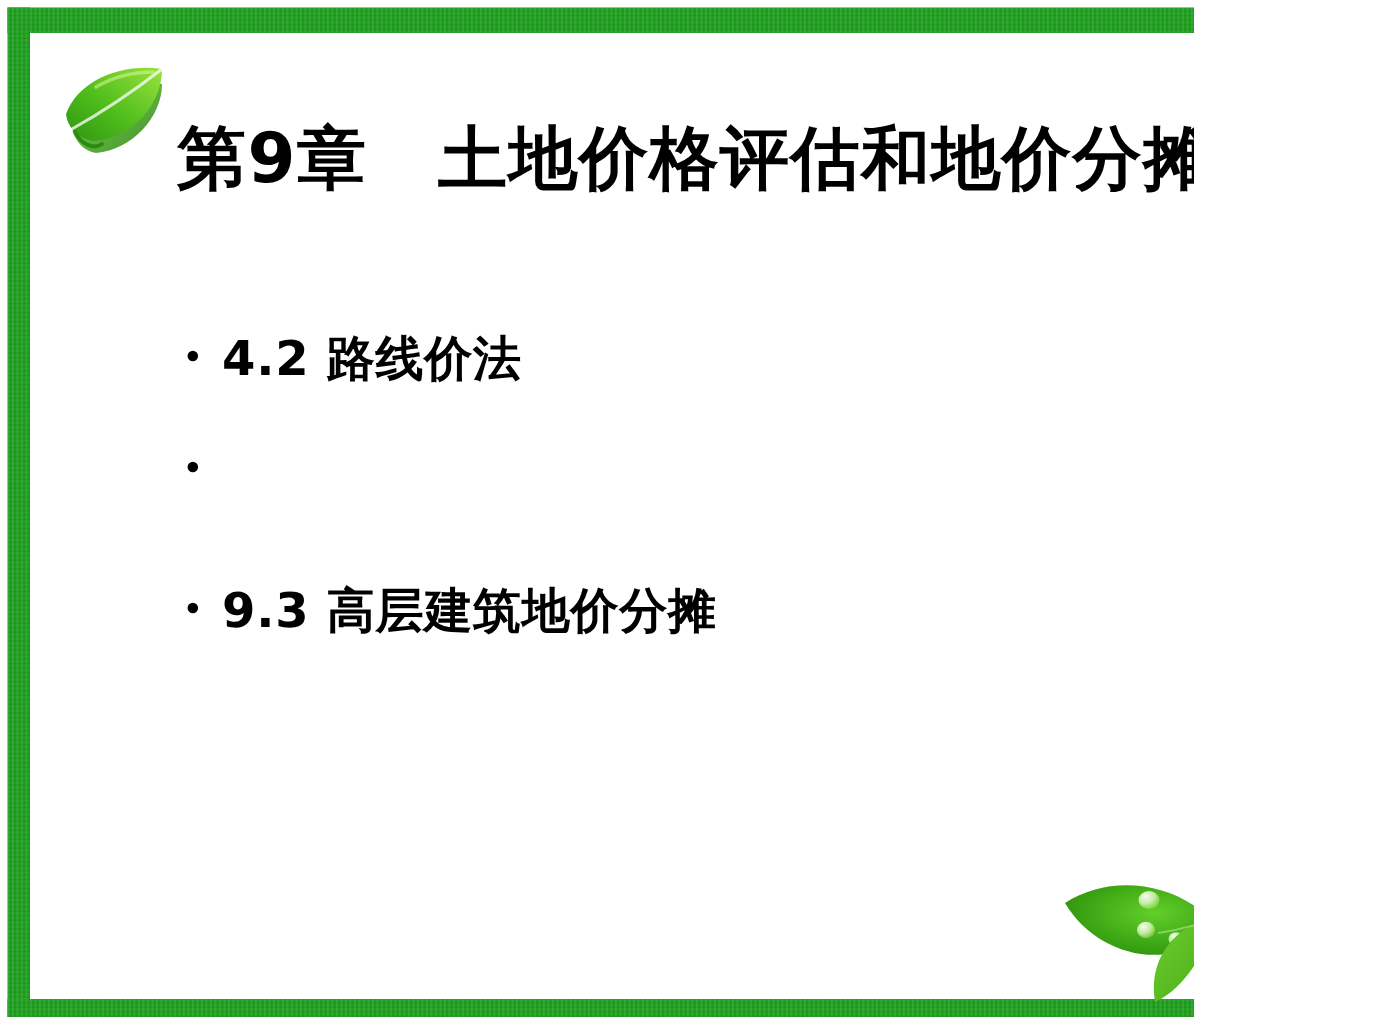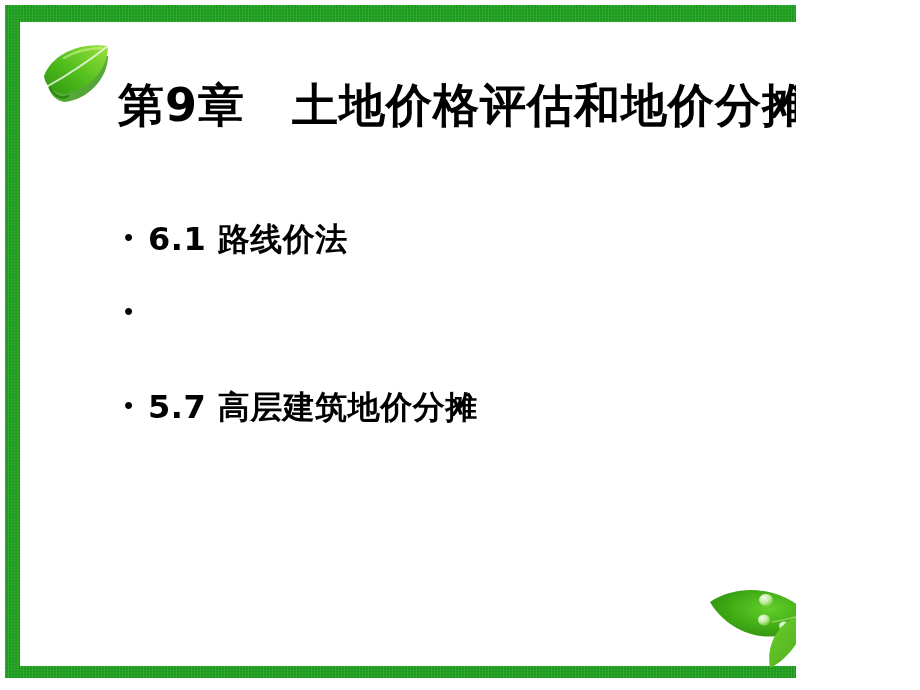--- a/index.html
+++ b/index.html
@@ -152,30 +152,30 @@
   </div>
 
   <div class="title-row">
     <div class="slide-title">第9章　土地价格评估和地价分摊</div>
   </div>
 
   <div class="bullet-list">
 
     <div class="bullet-item">
       <span class="bullet-dot">•</span>
-      <span class="bullet-text">6.1 路线价法</span>
+      <span class="bullet-text">4.2 路线价法</span>
     </div>
 
     <div class="bullet-item">
       <span class="bullet-dot">•</span>
     </div>
 
     <div class="bullet-item">
       <span class="bullet-dot">•</span>
-      <span class="bullet-text">5.7 高层建筑地价分摊</span>
+      <span class="bullet-text">9.3 高层建筑地价分摊</span>
     </div>
 
   </div>
 
   <div class="leaf-cluster">
     <svg viewBox="0 0 246 150" width="246" height="150" aria-hidden="true">
       <defs>
         <radialGradient id="bigLeaf" cx="60%" cy="40%" r="75%">
           <stop offset="0%" stop-color="#63cf2a"></stop>
           <stop offset="55%" stop-color="#3faa15"></stop>

